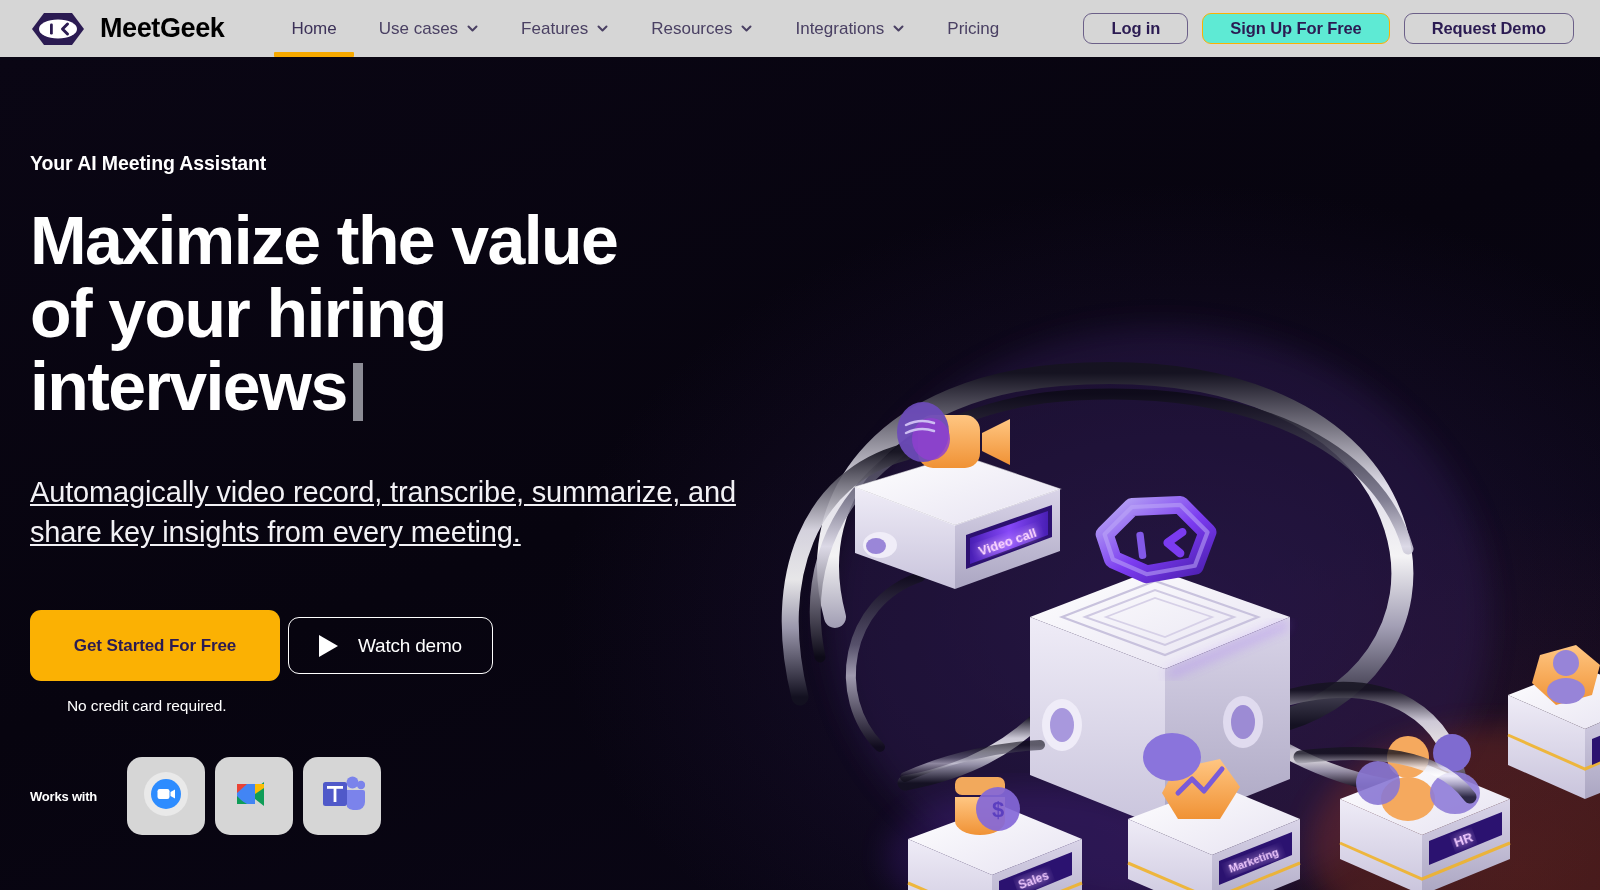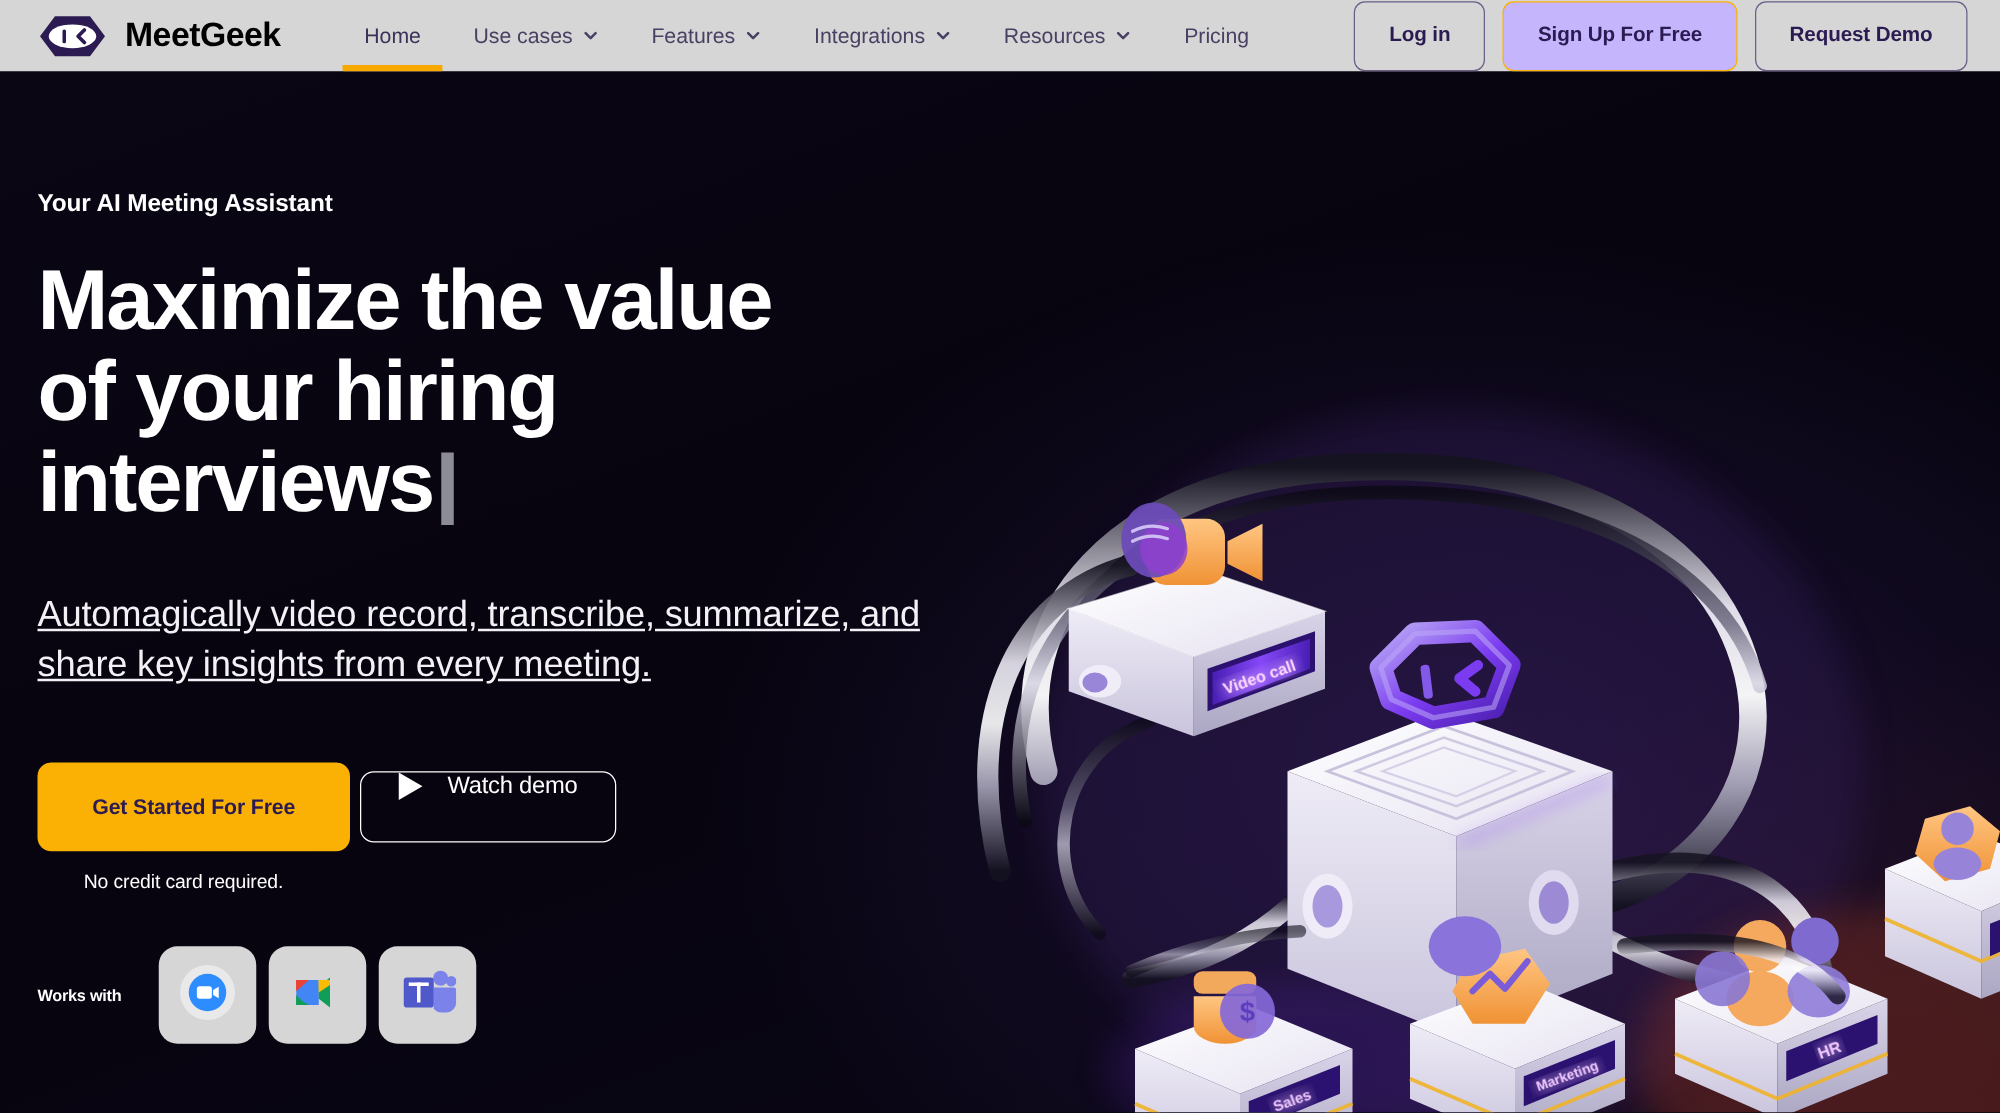--- a/index.html
+++ b/index.html
@@ -43,31 +43,31 @@
     height:5px; background:#f7a900; border-radius:1px;
   }
   .caret{ display:inline-block; width:13px; height:13px; }
   .caret svg{ display:block; }
 
   .nav-actions{
     margin-left:auto; margin-right:26px;
     display:flex; align-items:center; gap:14px;
   }
   .btn-nav{
-    height:56px; padding:0 27px;
+    height:31px; padding:0 27px;
     display:flex; align-items:center; justify-content:center;
     font-size:16.5px; font-weight:700; letter-spacing:-0.1px;
     border-radius:9px; cursor:pointer; white-space:nowrap;
   }
   .btn-outline{
     background:transparent; color:#2b1b52;
     border:1.5px solid #6b5f88;
   }
   .btn-amber{
-    background:#c4b5fd; color:#2b1b52; border:1.5px solid #fbb103;
+    background:#5eead4; color:#2b1b52; border:1.5px solid #fbb103;
   }
 
   
   .hero{
     position:absolute; top:57px; left:0;
     width:1600px; height:833px;
     background:
       radial-gradient(1000px 700px at 1180px 560px, rgba(58,34,102,.40) 0%, rgba(18,10,36,0) 62%),
       radial-gradient(620px 520px at 1520px 810px, rgba(120,40,30,.22) 0%, rgba(18,10,36,0) 70%),
       linear-gradient(160deg,#0a0614 0%,#07040f 48%,#0b0718 100%);
@@ -98,21 +98,21 @@
   .cta-row{ margin-top:58px; display:flex; align-items:center; gap:8px; }
   .btn-primary{
     width:250px; height:71px;
     display:flex; align-items:center; justify-content:center;
     background:#fbb103; color:#2b1b52;
     font-size:17px; font-weight:700; letter-spacing:-0.1px;
     border-radius:11px; cursor:pointer;
   }
   .btn-ghost{
     height:57px; padding:0 30px;
-    display:flex; gap:20px;
+    display:flex; align-items:center; gap:20px;
     background:transparent; color:#ffffff;
     border:1.5px solid #ffffff; border-radius:11px;
     font-size:19px; font-weight:400; letter-spacing:-0.2px;
     cursor:pointer;
   }
   .play-tri{
     width:0; height:0;
     border-left:19px solid #ffffff;
     border-top:11px solid transparent;
     border-bottom:11px solid transparent;
@@ -173,30 +173,30 @@
     <div class="nav-item">
       <span>Features</span>
       <span class="caret">
         <svg viewBox="0 0 13 13">
             <path d="M2.5 4.5 L6.5 8.5 L10.5 4.5" fill="none" stroke="#4a4063" stroke-width="2" stroke-linecap="round" stroke-linejoin="round"></path>
           </svg>
       </span>
     </div>
 
     <div class="nav-item">
-      <span>Integrations</span>
+      <span>Resources</span>
       <span class="caret">
         <svg viewBox="0 0 13 13">
             <path d="M2.5 4.5 L6.5 8.5 L10.5 4.5" fill="none" stroke="#4a4063" stroke-width="2" stroke-linecap="round" stroke-linejoin="round"></path>
           </svg>
       </span>
     </div>
 
     <div class="nav-item">
-      <span>Resources</span>
+      <span>Integrations</span>
       <span class="caret">
         <svg viewBox="0 0 13 13">
             <path d="M2.5 4.5 L6.5 8.5 L10.5 4.5" fill="none" stroke="#4a4063" stroke-width="2" stroke-linecap="round" stroke-linejoin="round"></path>
           </svg>
       </span>
     </div>
 
     <div class="nav-item">
       <span>Pricing</span>
     </div>

